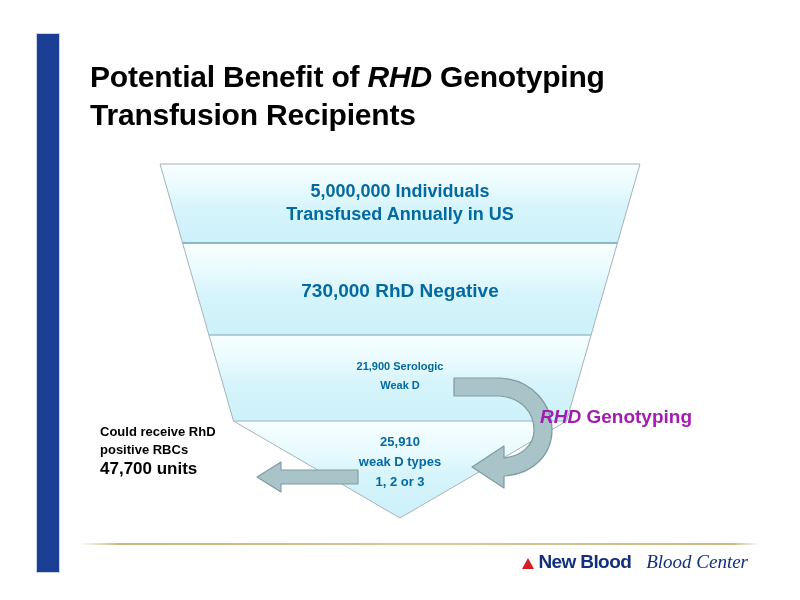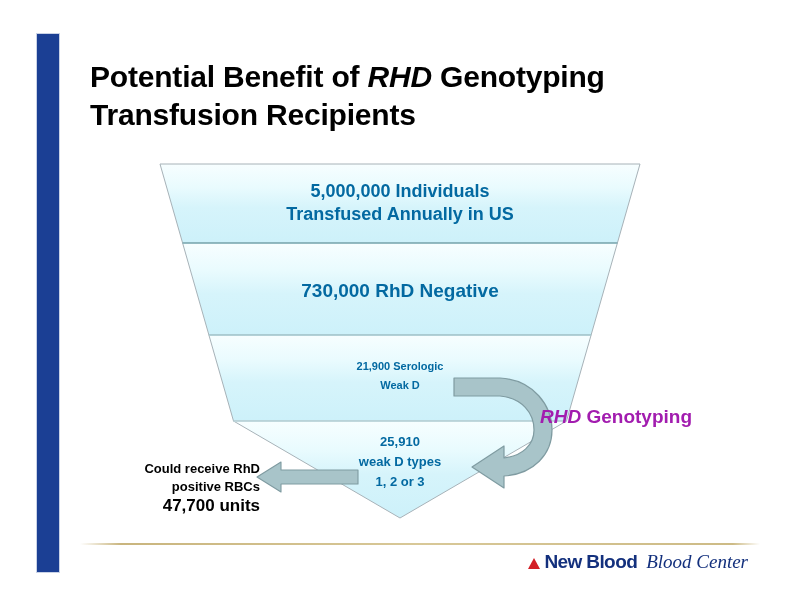--- a/index.html
+++ b/index.html
@@ -92,23 +92,23 @@
     font-size: 19px;
     font-weight: bold;
     color: #a21caf;
     white-space: nowrap;
   }
   #genotyping-label .ital { font-style: italic; }
 
   #left-annotation {
     position: absolute;
     left: 100px;
-    top: 460px;
+    top: 423px;
     width: 160px;
-    text-align: right;
+    text-align: left;
     color: #000000;
     font-weight: bold;
     line-height: 1.35;
   }
   #left-annotation .ln1, #left-annotation .ln2 { font-size: 13px; display:block; }
   #left-annotation .ln3 { font-size: 17px; display:block; }
 
   
   #arrow-left-wrap {
     position: absolute;
@@ -156,21 +156,21 @@
     font-size: 19px;
     font-weight: bold;
     color: #13307d;
     letter-spacing: -0.6px;
   }
   #logo-bc {
     font-family: "Liberation Serif", serif;
     font-size: 19px;
     font-style: italic;
     color: #13307d;
-    margin-left: 9px;
+    margin-left: 15px;
   }
 </style>
 </head>
 <body>
 
 <div id="slide">
 
   <div id="accent-bar"></div>
 
   <div id="title-block">

